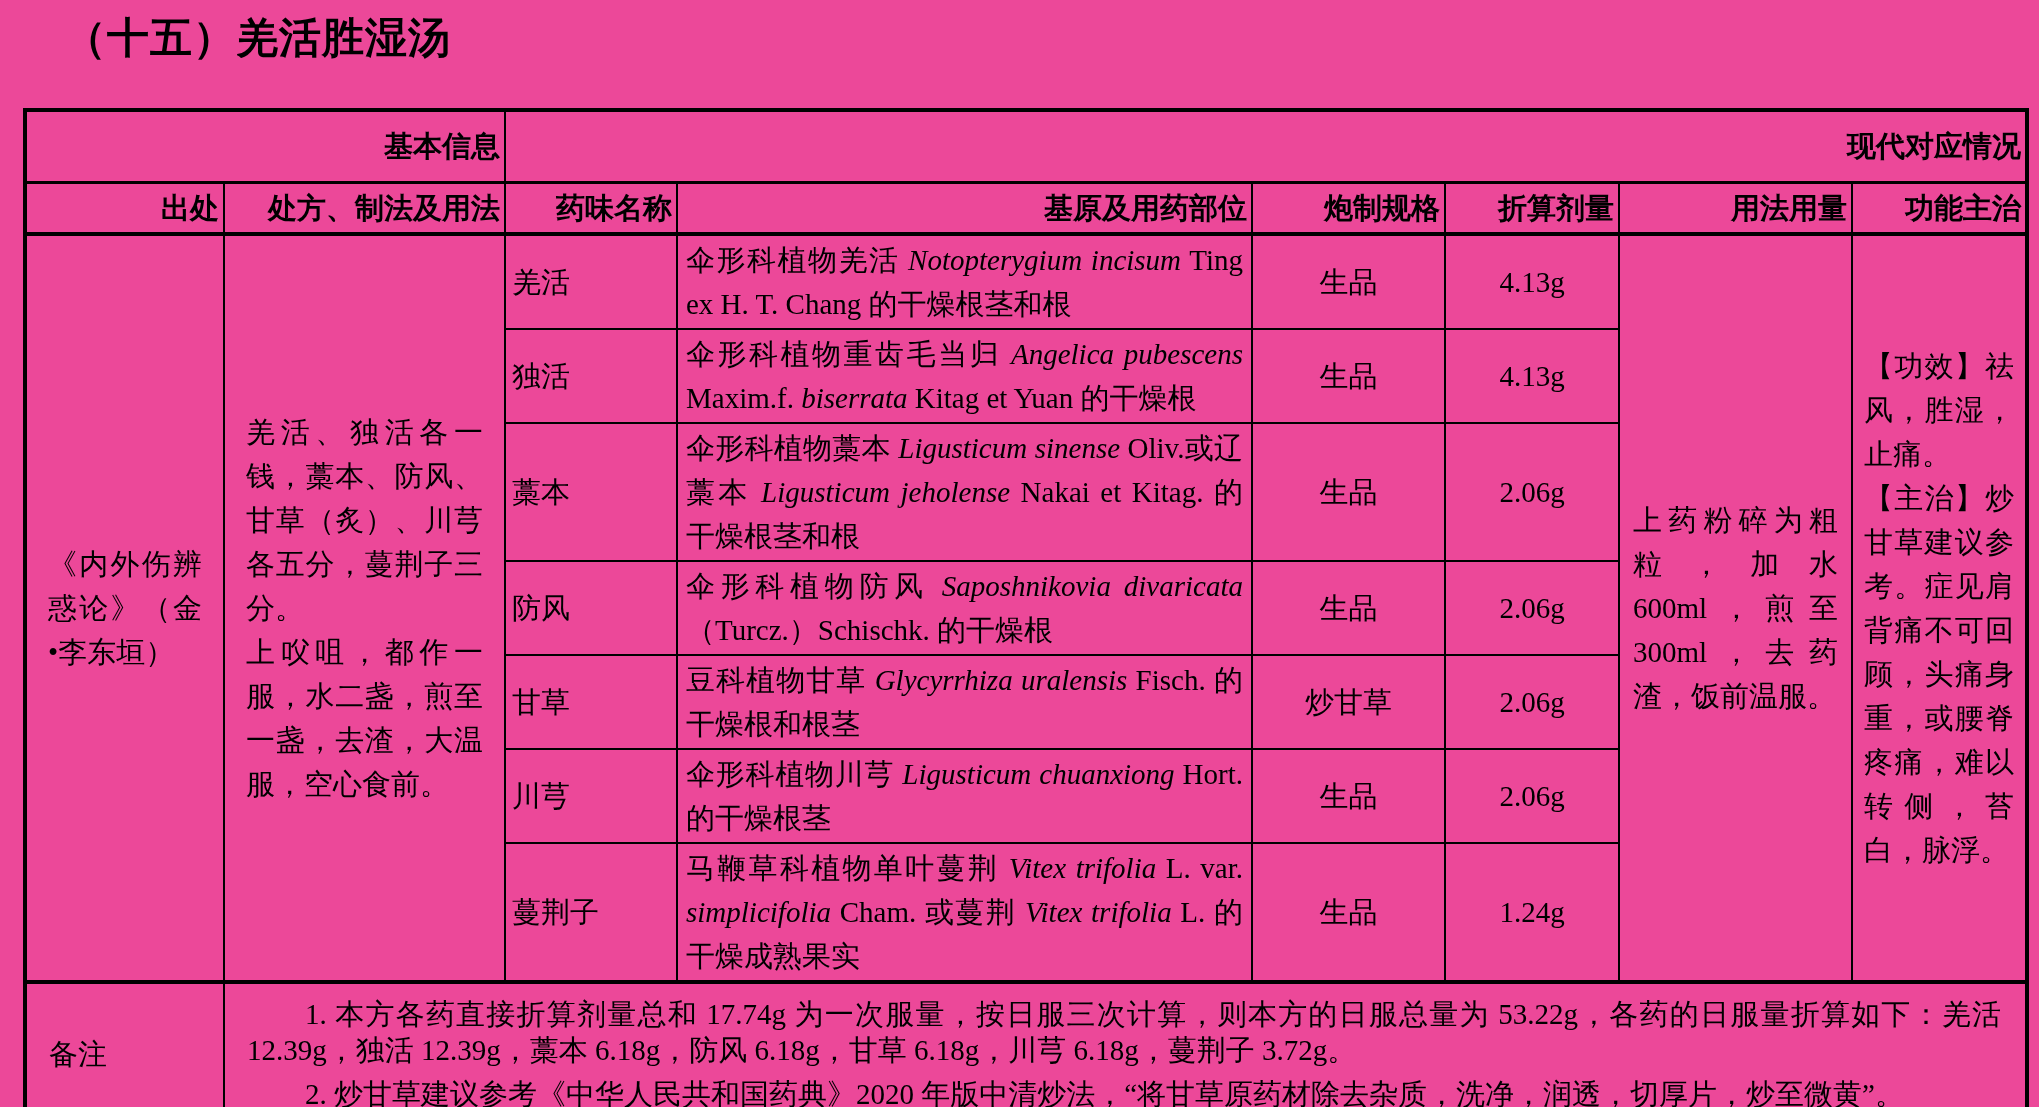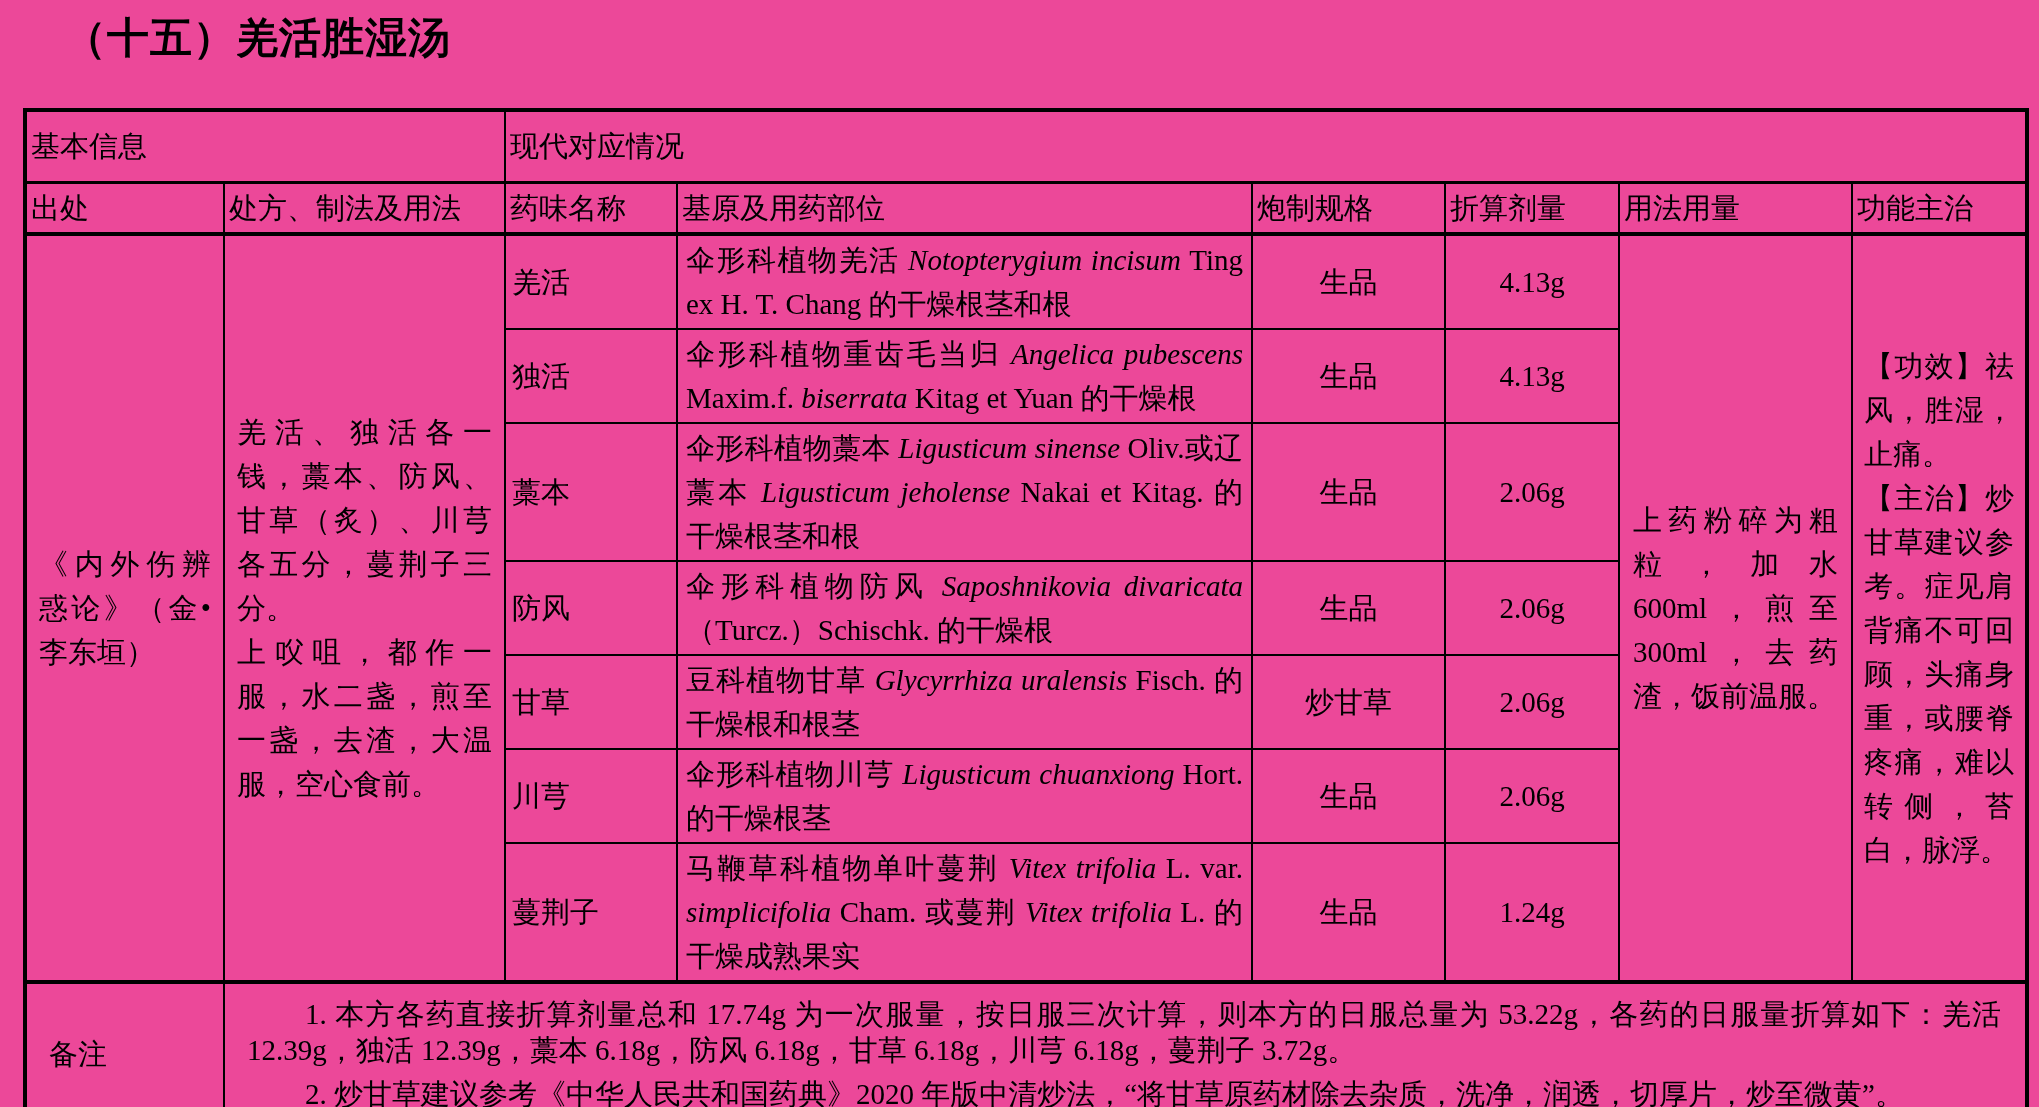--- a/index.html
+++ b/index.html
@@ -39,43 +39,43 @@
     border: 2px solid #000;
     font-size: 29px;
     line-height: 44px;
     vertical-align: middle;
     overflow: hidden;
   }
   tr.r1 td { border-bottom: 3px solid #000; }
   tr.r2 td { border-bottom: 4px solid #000; }
   tr.notes-row td { border-top: 4px solid #000; }
   .hdr {
-    font-weight: normal;
-    text-align: left;
+    font-weight: bold;
+    text-align: right;
     font-size: 31px;
     padding: 2px 4px;
   }
   .name-cell {
     padding: 2px 6px;
   }
   .basis-cell {
     text-align: justify;
     text-justify: inter-ideograph;
     padding: 2px 8px;
   }
   .spec-cell, .dose-cell {
     text-align: center;
     padding: 2px 6px;
   }
   .top-cell {
     vertical-align: top;
     text-align: justify;
     text-justify: inter-ideograph;
     font-size: 28px;
-    padding: 8px 12px;
+    padding: 8px 21px;
   }
   .usage-cell { padding: 8px 13px; }
   .func-cell  { padding: 8px 11px; }
   .top-cell p { margin: 0; }
   .notes-label-cell {
     vertical-align: middle;
     padding-left: 22px;
     font-size: 29px;
   }
   .notes-content-cell {

